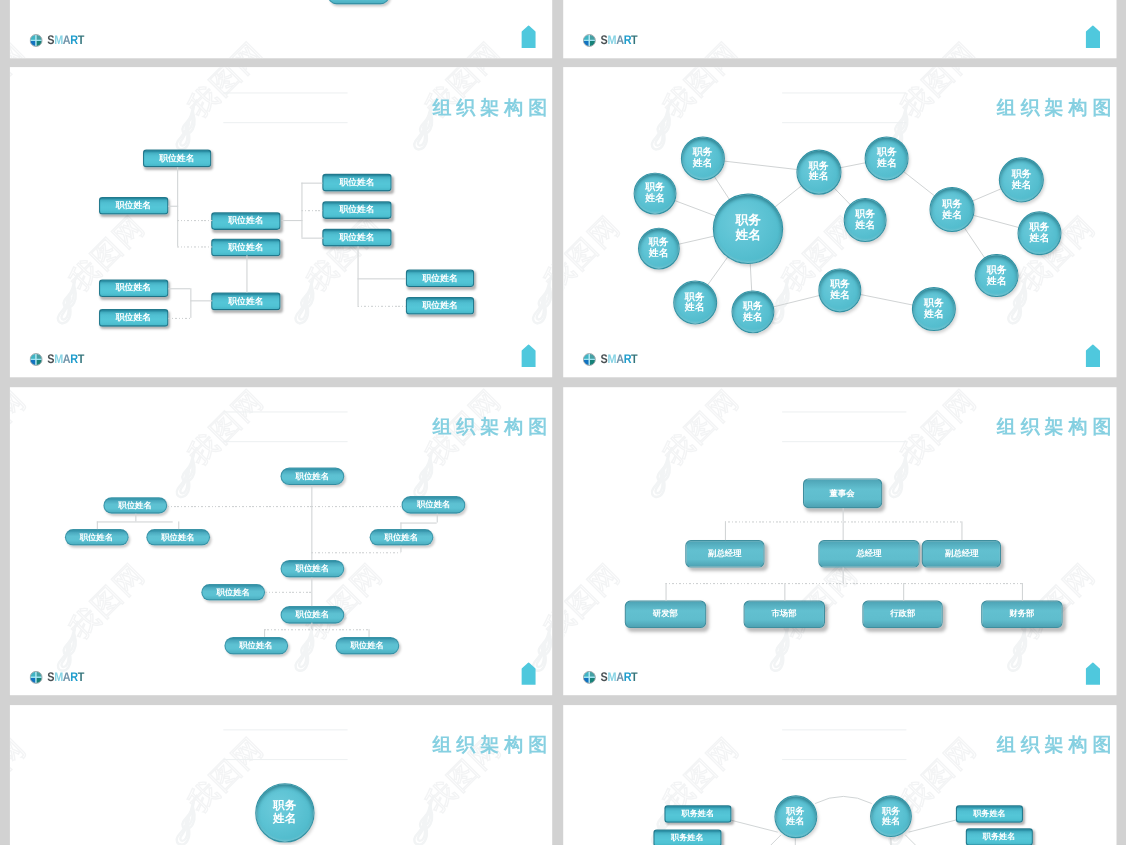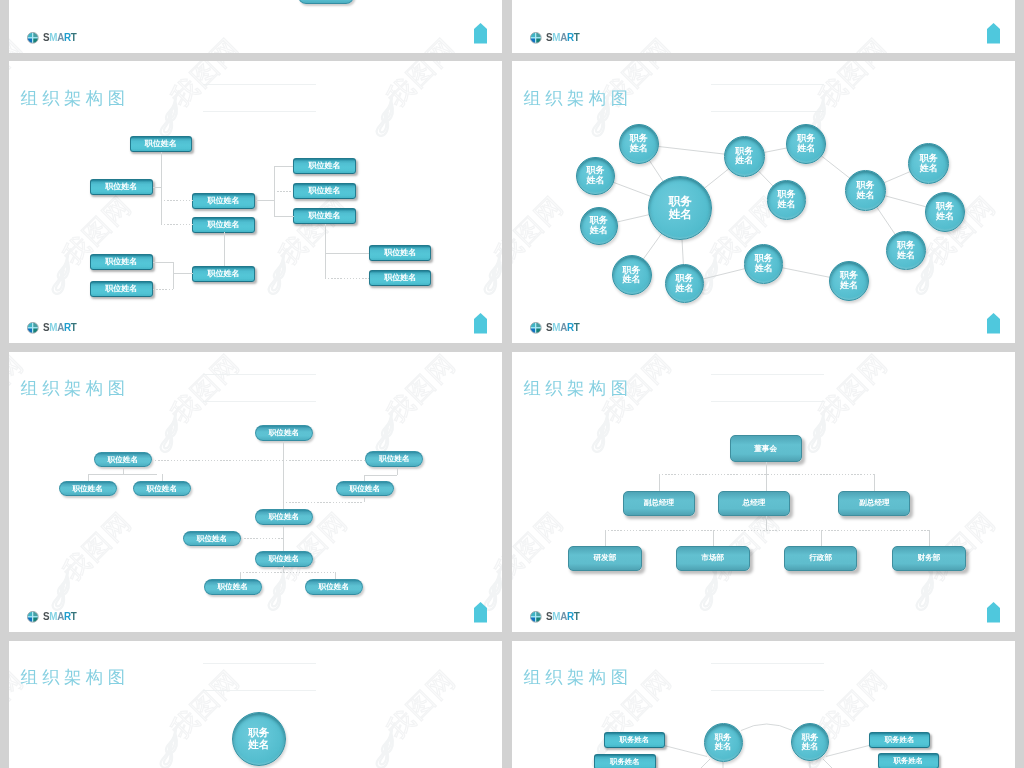--- a/index.html
+++ b/index.html
@@ -3,21 +3,21 @@
 <meta charset="utf-8">
 <title>Organization Chart Slide Thumbnails</title>
 <style>
   html,body{margin:0;padding:0;}
   body{width:1024px;height:768px;background:#d2d2d2;font-family:"Liberation Sans",sans-serif;
        overflow:hidden;}
   .page{position:absolute;left:0;top:0;width:1024px;height:768px;background:#d2d2d2;}
   .slide{position:absolute;background:#ffffff;overflow:hidden;}
   .wm{position:absolute;left:0;top:0;width:100%;height:100%;pointer-events:none;}
 
-  .title{position:absolute;text-align:left;color:#86d0e1;white-space:nowrap;font-weight:400;left:0;right:0;}
+  .title{position:absolute;text-align:right;color:#86d0e1;white-space:nowrap;font-weight:700;left:0;right:0;padding-left:36px;}
   .rule{position:absolute;height:1px;background:#eef1f2;}
 
   .logo-g{position:absolute;}
   .logo-txt{position:absolute;font-weight:bold;white-space:nowrap;}
   .pent{position:absolute;}
 
   .ln{position:absolute;background:#d2d5d6;}
   .lnh{height:1px;}
   .lnv{width:1px;}
   .dh{position:absolute;height:1px;
@@ -519,21 +519,21 @@
       </svg>
 <div class="rule" style="left:198.5px;top:21.7px;width:113px"></div>
 <div class="title" style="top:24px;font-size:17.3px;letter-spacing:4.5px;text-indent:11.5px">组织架构图</div>
 <div class="rule" style="left:198.5px;top:49.2px;width:113px"></div>
 <div class="nd nd-c" style="left:217.6px;top:82.8px;width:72px;height:27px;font-size:7.6px">
         <span>董事会</span>
       </div>
 <div class="nd nd-c" style="left:110.9px;top:138.5px;width:72px;height:25px;font-size:7.6px">
         <span>副总经理</span>
       </div>
-<div class="nd nd-c" style="left:206px;top:138.5px;width:72px;height:25px;font-size:7.6px">
+<div class="nd nd-c" style="left:232px;top:138.5px;width:92px;height:25px;font-size:7.6px">
         <span>总经理</span>
       </div>
 <div class="nd nd-c" style="left:326.4px;top:138.5px;width:72px;height:25px;font-size:7.6px">
         <span>副总经理</span>
       </div>
 <div class="nd nd-c" style="left:56.1px;top:193.5px;width:73.5px;height:25px;font-size:7.6px">
         <span>研发部</span>
       </div>
 <div class="nd nd-c" style="left:164px;top:193.5px;width:73.5px;height:25px;font-size:7.6px">
         <span>市场部</span>

